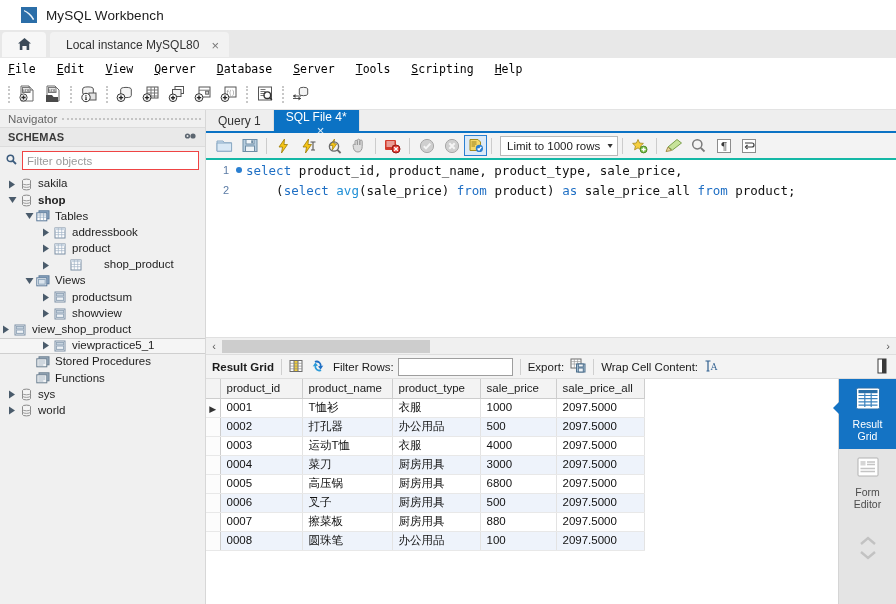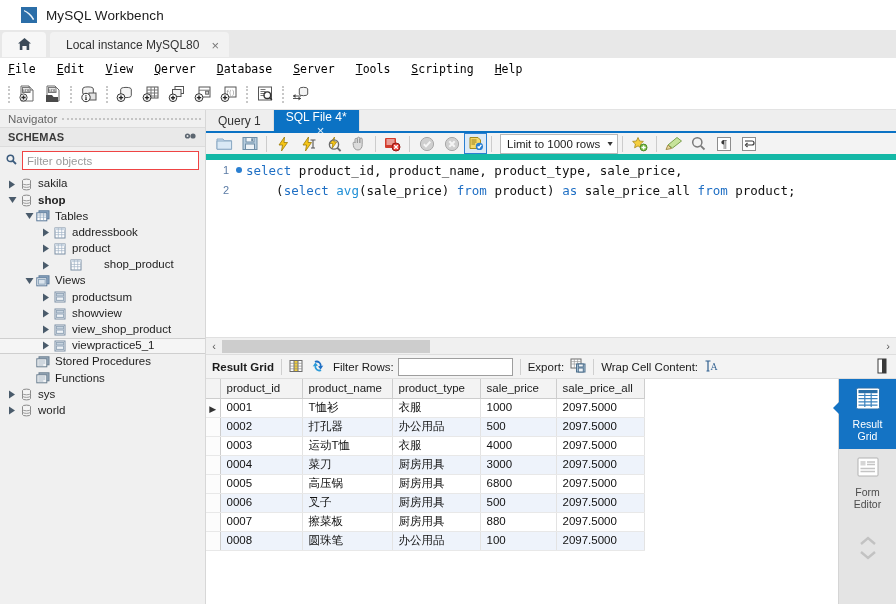--- a/index.html
+++ b/index.html
@@ -166,21 +166,21 @@
     border-right: 1px solid #e0e0e0;
   }
   .etab.active { background: #0b72c4; color: #fff; font-weight: normal; flex-direction: column; }
   .etab .x { margin-left: 9px; font-size: 13px; line-height: 1; opacity: .85; }
 
   
   #sqltoolbar {
     height: 27px; background: #f3f3f3;
     display: flex; align-items: center;
     padding-left: 6px;
-    border-bottom: 6px solid #14b8a6;
+    border-bottom: 2px solid #14b8a6;
   }
   .sq-ico { width: 25px; height: 22px; display:flex; align-items:center; justify-content:center; }
   .sq-ico.boxed { border: 1px solid #2a7fd1; background: #dceaf7; width:23px; height:21px; }
   .sq-sep { width:1px; height:16px; background:#cccccc; margin: 0 4px; }
   .limit-sel {
     height: 20px; min-width: 118px;
     border: 1px solid #b9b9b9; background: #fff;
     display: flex; align-items: center; justify-content: space-between;
     padding: 0 5px 0 6px; margin-left: 4px;
     font-size: 11.5px; color: #222;
@@ -585,21 +585,21 @@
           </span>
           <span class="ticon">
             <svg width="12" height="12" viewBox="0 0 12 12">
               <rect x="1" y="1" width="10" height="10" fill="#fff" stroke="#7a8ea3"></rect>
               <rect x="2.4" y="2.4" width="7.2" height="2.6" fill="#c8d4e0" stroke="#93a6b9"></rect>
               <rect x="2.4" y="6" width="7.2" height="3.4" fill="#eef2f6" stroke="#93a6b9"></rect>
             </svg>
           </span>
           <span class="tlabel">showview</span>
         </div>
-        <div class="tnode" style="padding-left: 40px;">
+        <div class="tnode" style="">
           <span class="tw">
             <svg width="8" height="9" viewBox="0 0 8 9">
               <path d="M1 0.6 L7 4.5 L1 8.4 Z" fill="#4a5b6b"></path>
             </svg>
           </span>
           <span class="ticon">
             <svg width="12" height="12" viewBox="0 0 12 12">
               <rect x="1" y="1" width="10" height="10" fill="#fff" stroke="#7a8ea3"></rect>
               <rect x="2.4" y="2.4" width="7.2" height="2.6" fill="#c8d4e0" stroke="#93a6b9"></rect>
               <rect x="2.4" y="6" width="7.2" height="3.4" fill="#eef2f6" stroke="#93a6b9"></rect>

